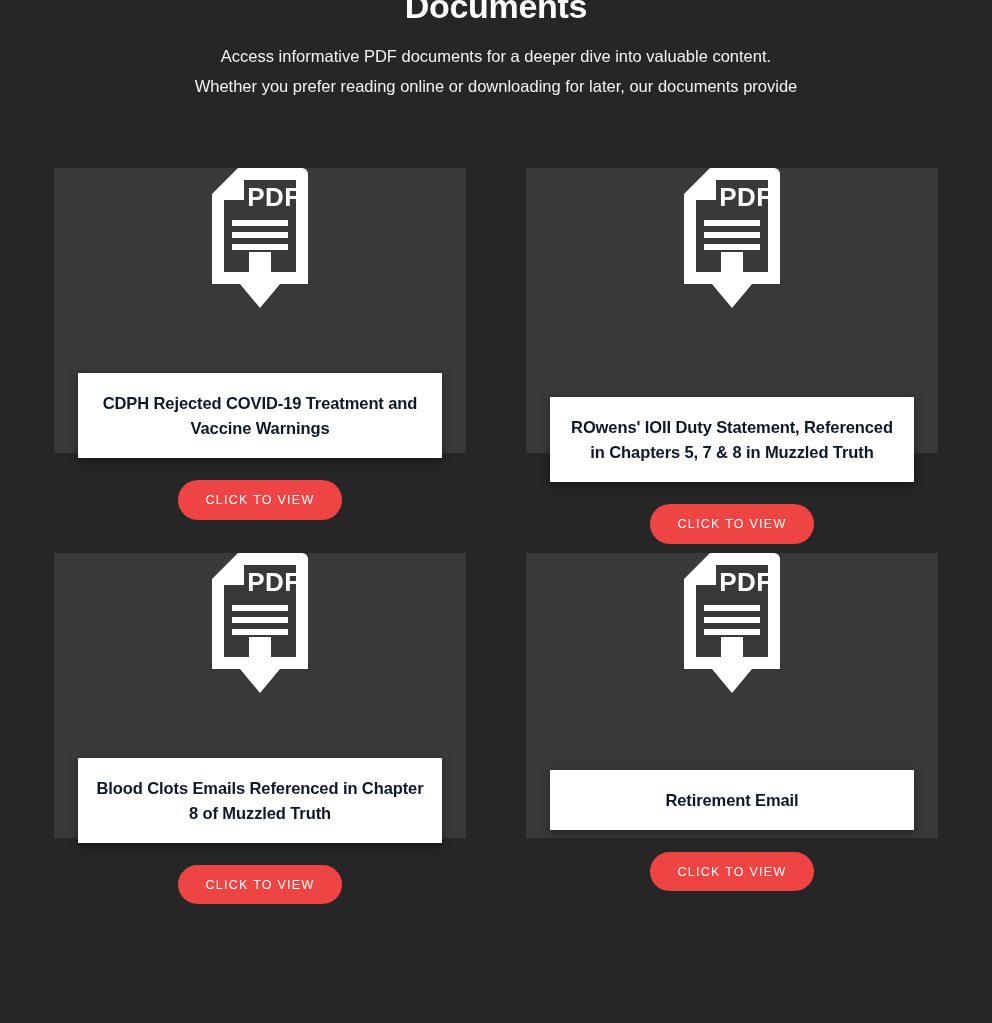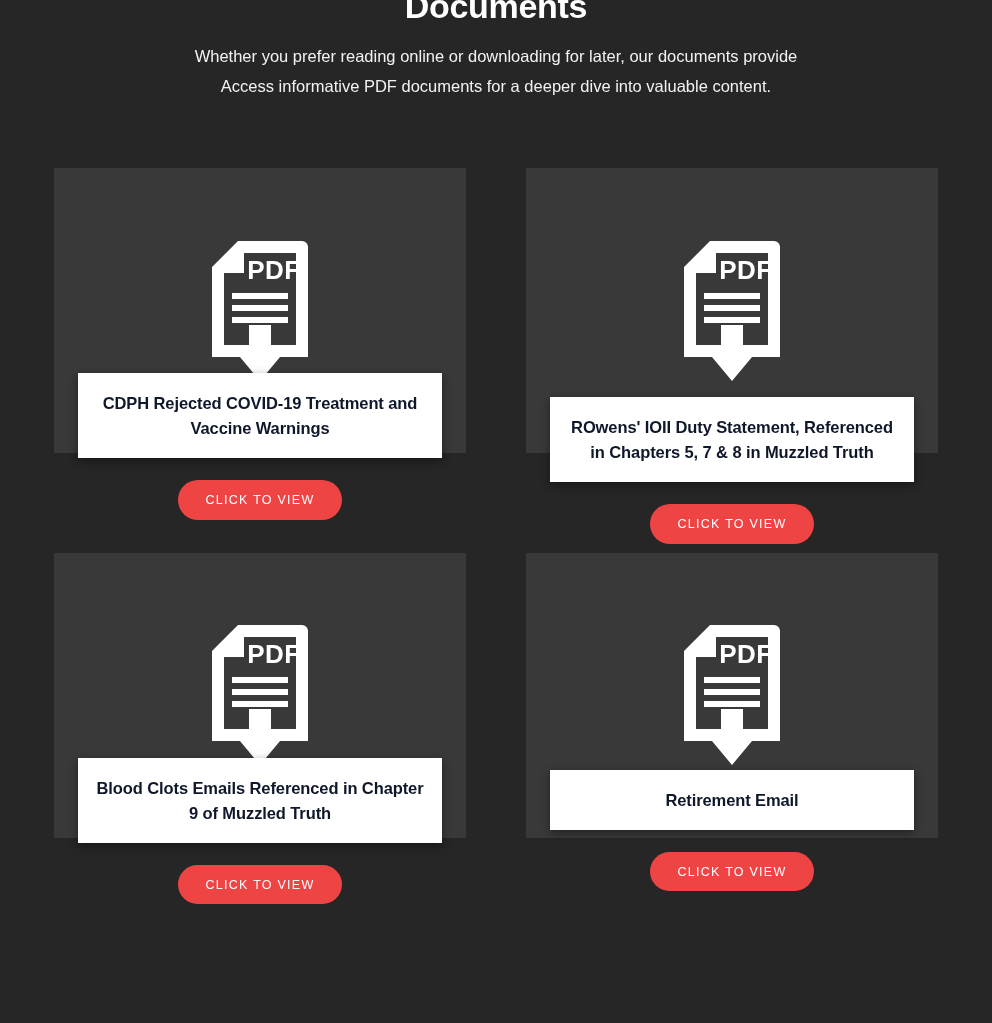--- a/index.html
+++ b/index.html
@@ -70,21 +70,21 @@
   }
 
   
   .doc-thumb {
     position: relative;
     width: 412px;
     margin: 0 auto;
     height: 285px;
     background: #393939;
     display: flex;
-    align-items: center;
+    align-items: flex-start;
     justify-content: center;
   }
 
   
   .pdf-icon {
     display: block;
     width: 96px;
     height: 140px;
   }
 
@@ -135,22 +135,22 @@
     cursor: pointer;
     font-family: "Liberation Sans", sans-serif;
   }
 </style>
 </head>
 <body>
 
 <header class="page-header">
   <h1 class="page-title">Documents</h1>
   <p class="page-intro">
+    <span class="intro-line">Access informative PDF documents for a deeper dive into valuable content.</span>
     <span class="intro-line">Whether you prefer reading online or downloading for later, our documents provide</span>
-    <span class="intro-line">Access informative PDF documents for a deeper dive into valuable content.</span>
   </p>
 </header>
 
 <main class="doc-grid">
 
   <article class="doc-card short">
     <div class="doc-thumb">
       <svg class="pdf-icon" viewBox="0 0 96 140" aria-hidden="true">
         <path fill="#ffffff" d="M26 0 H90 A6 6 0 0 1 96 6 V104 H84 V12 H26 Z"></path>
         <path fill="#ffffff" d="M26 0 L0 26 V104 H12 V32 H32 V0 Z"></path>
@@ -197,21 +197,21 @@
         <path fill="#ffffff" d="M26 0 L0 26 V104 H12 V32 H32 V0 Z"></path>
         <path fill="#ffffff" d="M0 92 H12 V104 H38 V116 H0 Z"></path>
         <path fill="#ffffff" d="M96 92 H84 V104 H58 V116 H96 Z"></path>
         <rect fill="#ffffff" x="20" y="52" width="56" height="6"></rect>
         <rect fill="#ffffff" x="20" y="64" width="56" height="6"></rect>
         <rect fill="#ffffff" x="20" y="76" width="56" height="6"></rect>
         <text x="62" y="38" fill="#ffffff" font-family="Liberation Sans, sans-serif" font-size="26" font-weight="bold" text-anchor="middle" letter-spacing="0.5">PDF</text>
         <path fill="#ffffff" d="M37 84 H59 V110 H73 L48 140 L23 110 H37 Z"></path>
       </svg>
     </div>
-    <div class="doc-title-plate">Blood Clots Emails Referenced in Chapter 9 of Muzzled Truth</div>
+    <div class="doc-title-plate">Blood Clots Emails Referenced in Chapter 8 of Muzzled Truth</div>
     <div class="doc-actions">
       <button class="btn-view">CLICK TO VIEW</button>
     </div>
   </article>
 
   <article class="doc-card row2">
     <div class="doc-thumb">
       <svg class="pdf-icon" viewBox="0 0 96 140" aria-hidden="true">
         <path fill="#ffffff" d="M26 0 H90 A6 6 0 0 1 96 6 V104 H84 V12 H26 Z"></path>
         <path fill="#ffffff" d="M26 0 L0 26 V104 H12 V32 H32 V0 Z"></path>

